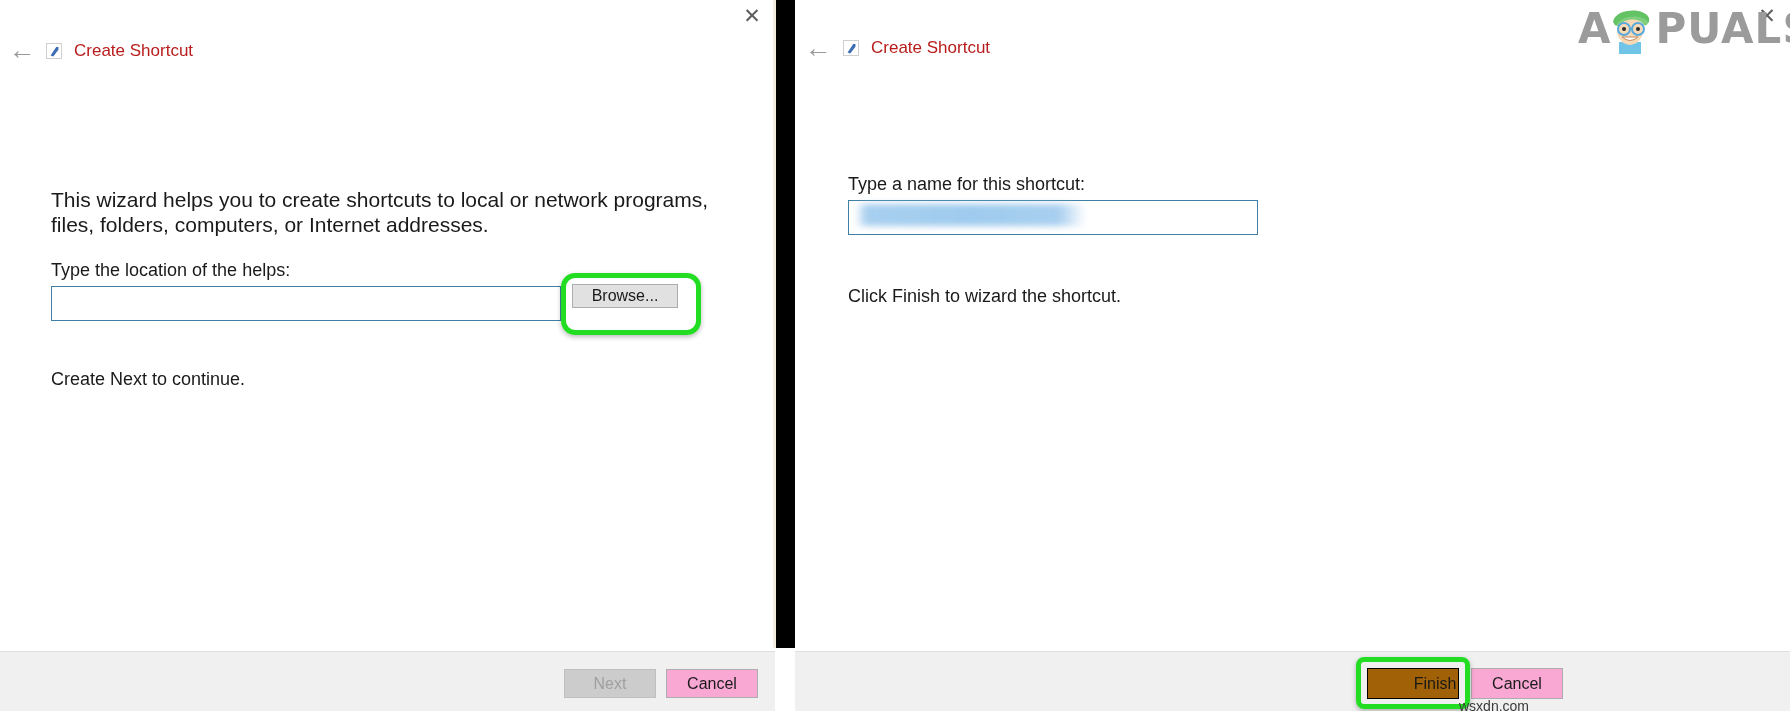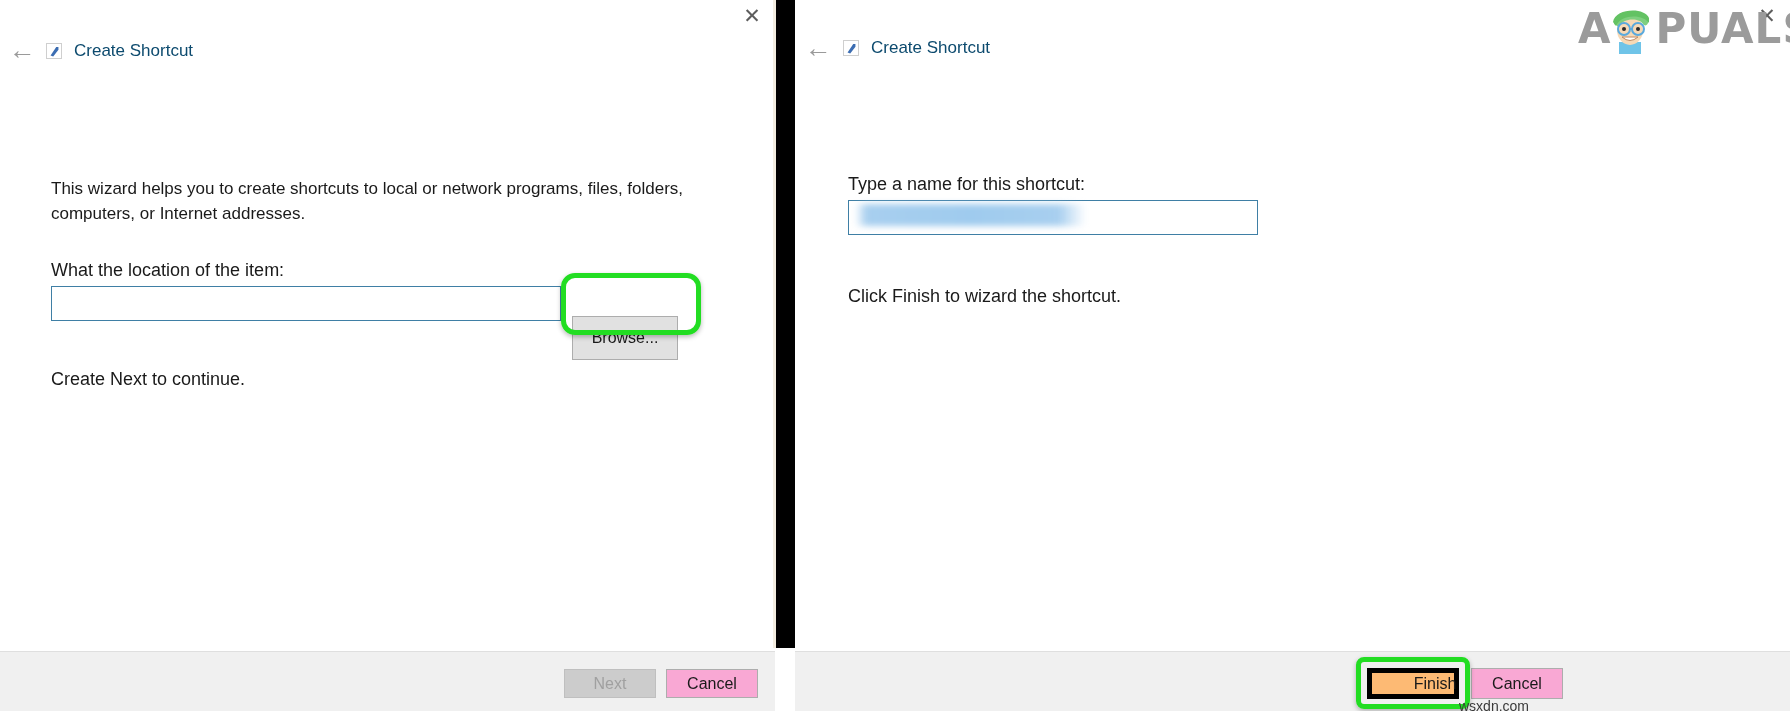--- a/index.html
+++ b/index.html
@@ -101,39 +101,40 @@
     left: 2px;
     top: 2px;
     width: 11px;
     height: 11px;
     background:
       linear-gradient(135deg, #2b5797 0%, #3d6fb5 55%, #27508c 100%);
     clip-path: polygon(14% 86%, 66% 10%, 86% 10%, 86% 34%, 38% 96%);
   }
   .wiz-title {
     position: absolute;
-    color: #0c4a6e;
+    color: #b91c1c;
     font-size: 17px;
     white-space: nowrap;
   }
 
   
   .headline {
     position: absolute;
     color: #003399;
     font-weight: 400;
     white-space: nowrap;
   }
 
   
   .body-text {
     position: absolute;
     color: #1a1a1a;
-    font-size: 17px;
+    font-size: 21px;
     line-height: 25px;
+    margin-top: 11px;
   }
 
   .field-label {
     position: absolute;
     color: #1a1a1a;
     font-size: 18px;
     white-space: nowrap;
   }
 
   
@@ -178,22 +179,22 @@
     cursor: default;
     user-select: none;
     white-space: nowrap;
   }
   .btn.disabled {
     background: #cccccc;
     border-color: #bfbfbf;
     color: #a0a0a0;
   }
   .btn.default {
-    background: #fdba74;
-    border: 5px solid #000000;
+    background: #a16207;
+    border: 1px solid #000000;
     padding-left: 44px;
   }
 
   
   .btn.browse {
     background: #e1e1e1;
     border: 1px solid #adadad;
   }
 
   
@@ -259,25 +260,25 @@
     <div class="titlebar">
       <div class="close-btn" style="right:0px; top:0px;">✕</div>
       <div class="back-arrow" style="left:6px; top:34px;">←</div>
       <div class="wiz-icon" style="left:46px; top:43px;"></div>
       <div class="wiz-title" style="left:74px; top:41px;">Create Shortcut</div>
     </div>
 
 
     <div class="body-text" style="left:51px; top:176px; width:680px;">This wizard helps you to create shortcuts to local or network programs, files, folders, computers, or Internet addresses.</div>
 
-    <div class="field-label" style="left:51px; top:260px;">What the location of the item:</div>
+    <div class="field-label" style="left:51px; top:260px;">Type the location of the helps:</div>
 
     <input class="text-input" style="left: 51px; top: 286px; width: 510px; height: 35px;" type="text" placeholder="">
 
-    <div class="btn browse" style="left:572px; top:284px; width:106px; height:44px;margin-top:32px;">Browse...</div>
+    <div class="btn browse" style="left:572px; top:284px; width:106px; height:24px;">Browse...</div>
 
     <div class="hl-ring" style="left:561px; top:273px; width:140px; height:62px;"></div>
 
     <div class="field-label" style="left:51px; top:369px;">Create Next to continue.</div>
 
     <div class="footer" style="top:651px; height:60px;">
       <div class="btn disabled" style="left:564px; top:17px; width:92px; height:29px;">Next</div>
       <div class="btn" style="left:666px; top:17px; width:92px; height:29px;">Cancel</div>
     </div>
   </div>

